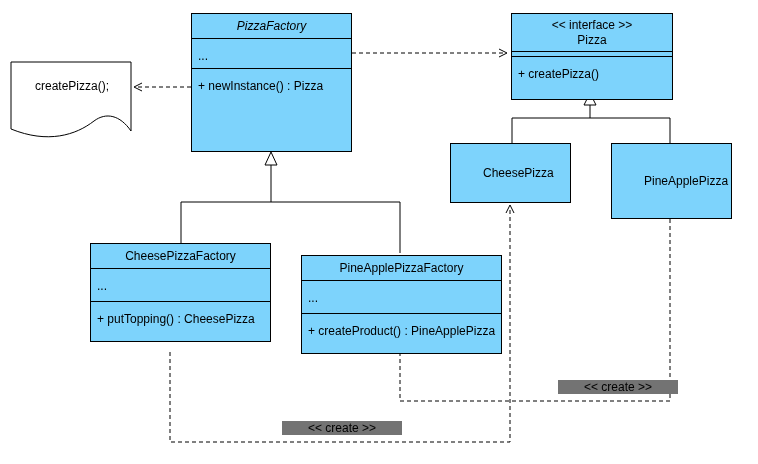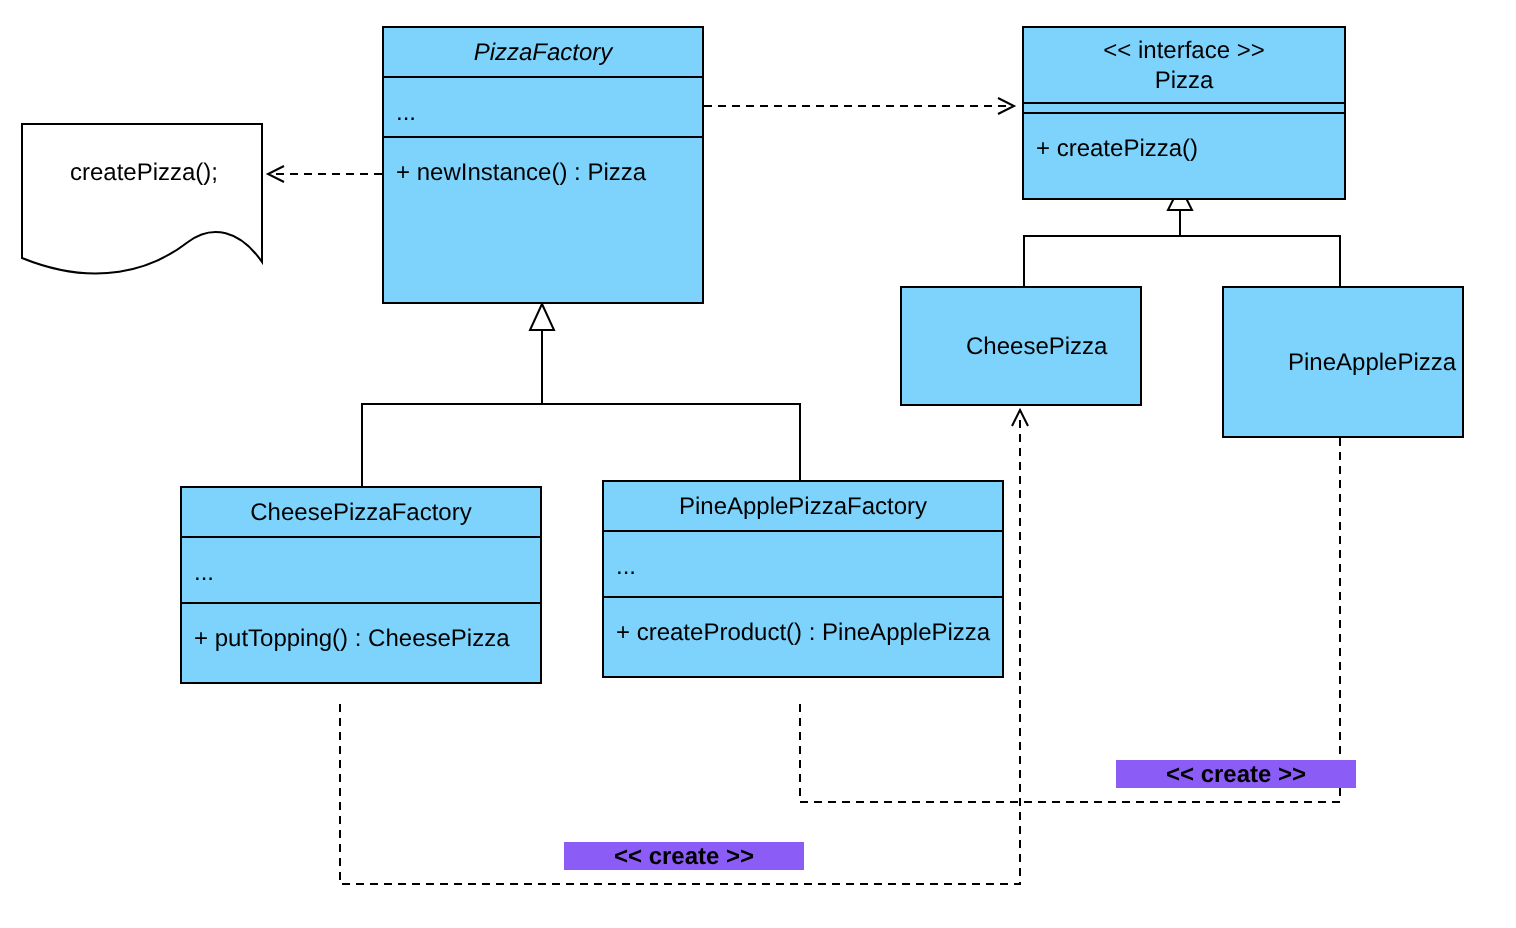--- a/index.html
+++ b/index.html
@@ -57,22 +57,21 @@
     width: 124px;
     text-align: center;
     line-height: 12px;
   }
   .edge-label {
     position: absolute;
     width: 120px;
     height: 14px;
     line-height: 14px;
     text-align: center;
-    background: #8b5cf6;
-    font-weight: bold;
+    background: #737373;
   }
 </style>
 </head>
 <body>
 
 <div class="canvas">
 
   <svg class="edges" viewBox="0 0 758 464" xmlns="http://www.w3.org/2000/svg">
 
     <path d="M191,87 L137,87" stroke="#000000" stroke-width="1" fill="none" stroke-dasharray="4 3"></path>
@@ -125,21 +124,21 @@
   <div class="uml-class simple-center" style="left:611px; top:143px; width:121px; height:76px;">
     <span>PineApplePizza</span>
   </div>
 
   <div class="uml-class" style="left:90px; top:243px; width:181px; height:99px;">
     <div class="uml-title" style="height:25px;">CheesePizzaFactory</div>
     <div class="uml-section divided" style="height:33px;">...</div>
     <div class="uml-section" style="flex:1 1 auto;">+ putTopping() : CheesePizza</div>
   </div>
 
-  <div class="uml-class" style="left:301px; top:240px; width:201px; height:99px;">
+  <div class="uml-class" style="left:301px; top:255px; width:201px; height:99px;">
     <div class="uml-title" style="height:25px;">PineApplePizzaFactory</div>
     <div class="uml-section divided" style="height:33px;">...</div>
     <div class="uml-section" style="flex:1 1 auto;">+ createProduct() : PineApplePizza</div>
   </div>
 
   <div class="edge-label" style="left:282px; top:421px;">&lt;&lt; create &gt;&gt;</div>
   <div class="edge-label" style="left:558px; top:380px;">&lt;&lt; create &gt;&gt;</div>
 
 </div>
 

